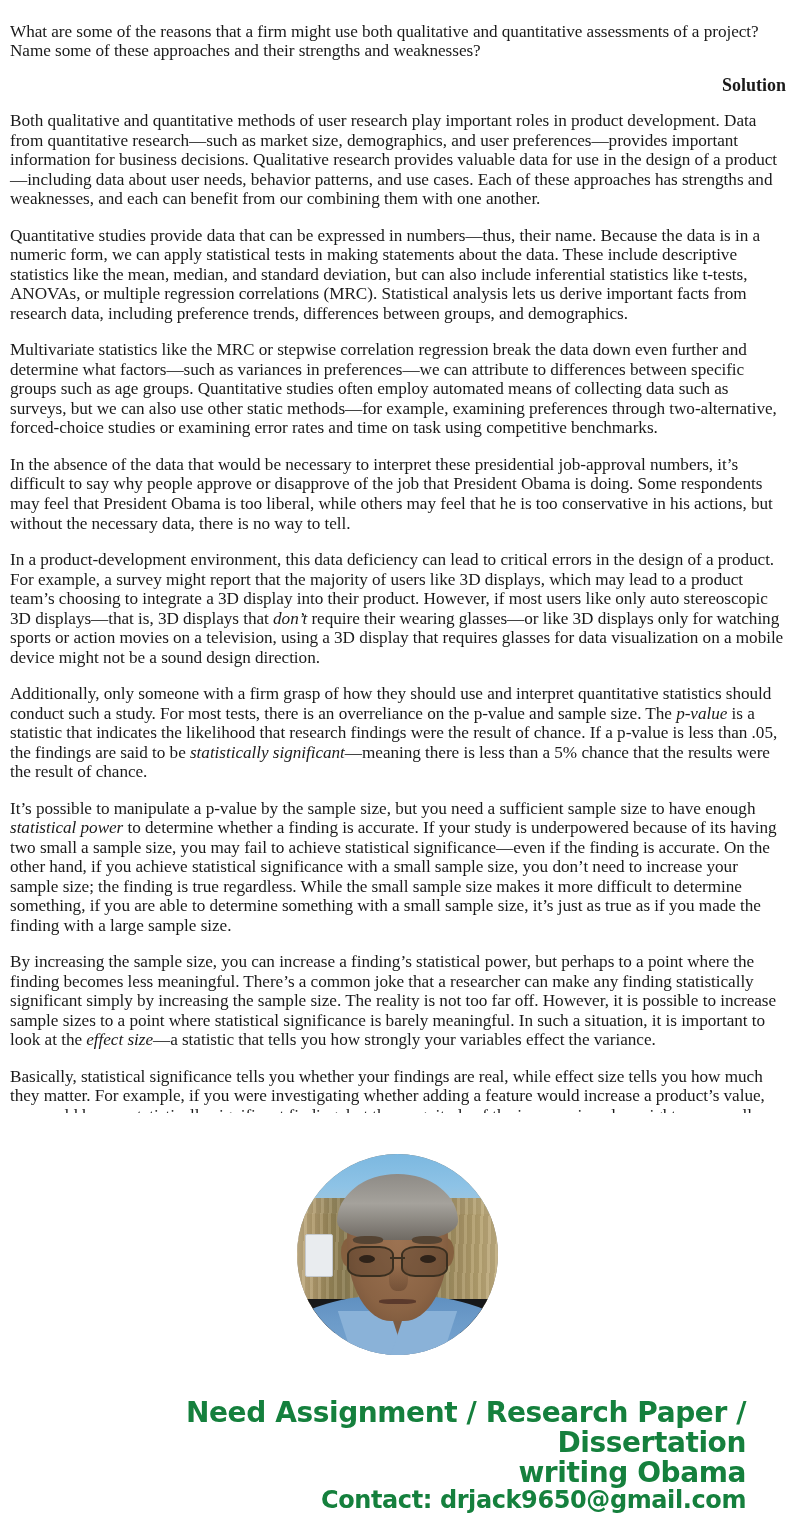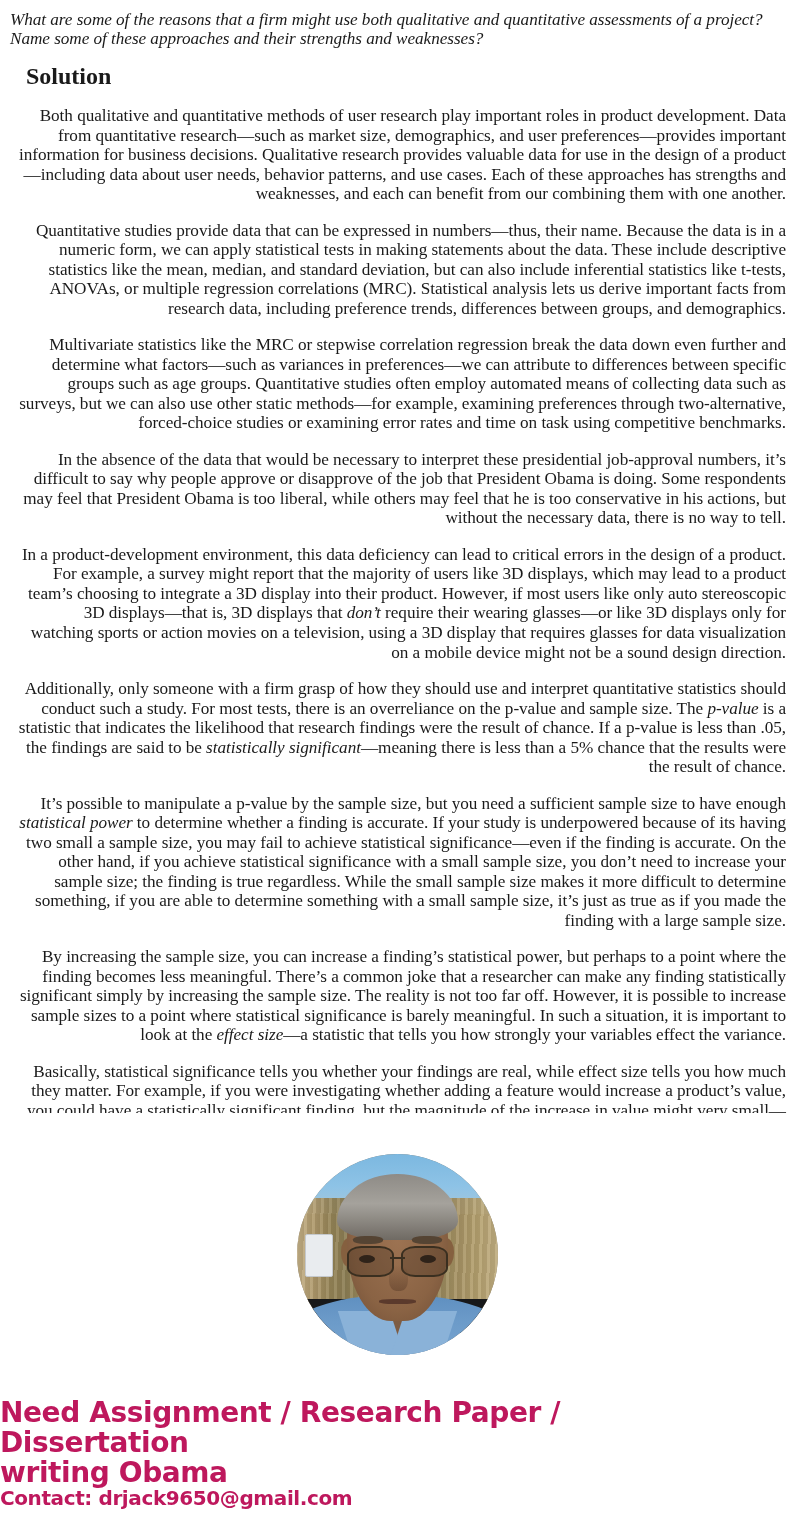--- a/index.html
+++ b/index.html
@@ -25,38 +25,38 @@
     width: 794px;
     height: 1113px;
     overflow: hidden;
     box-sizing: border-box;
     padding: 6px 8px 0 10px;
   }
 
   .question {
     font-size: 17.2px;
     line-height: 1.12;
-    margin: 4px 0 14px 0;
+    margin: 16px 0 14px 0;
     text-align: left;
     letter-spacing: -0.05px;
-    font-style: italic;
   }
 
   .section-heading {
-    font-size: 24px;
+    font-size: 18px;
     font-weight: bold;
     margin: 0 0 16px 16px;
     line-height: 1.15;
+    text-align: right;
   }
 
   .para {
     font-size: 17.2px;
     line-height: 1.135;
-    margin: 0 0 17px 8px;
-    text-align: right;
+    margin: 0 0 17px 0;
+    text-align: left;
     letter-spacing: -0.05px;
   }
   .para:last-child { margin-bottom: 0; }
 
   em, .it {
   }
 
   
   #portrait-wrap {
     position: absolute;
@@ -172,32 +172,32 @@
     position: absolute; left: 41%; top: 72%; width: 18%; height: 2.5%;
     background: #5b3a2c; border-radius: 40%;
   }
 
   
   #promo {
     position: absolute;
     left: 0;
     top: 1398px;
     width: 746px;
-    text-align: left;
+    text-align: right;
     font-family: "DejaVu Sans", "Liberation Sans", sans-serif;
     font-weight: bold;
-    color: #be185d;
+    color: #15803d;
   }
   .promo-line-1 {
     font-size: 28px;
     line-height: 1.07;
     letter-spacing: -0.4px;
   }
   .promo-line-2 {
-    font-size: 20px;
+    font-size: 24px;
     line-height: 1.07;
     letter-spacing: -0.4px;
   }
 </style>
 </head>
 <body>
 
 <div id="doc-body">
 
   <p class="question">What are some of the reasons that a firm might use both qualitative and quantitative assessments of a project? Name some of these approaches and their strengths and weaknesses?</p>

